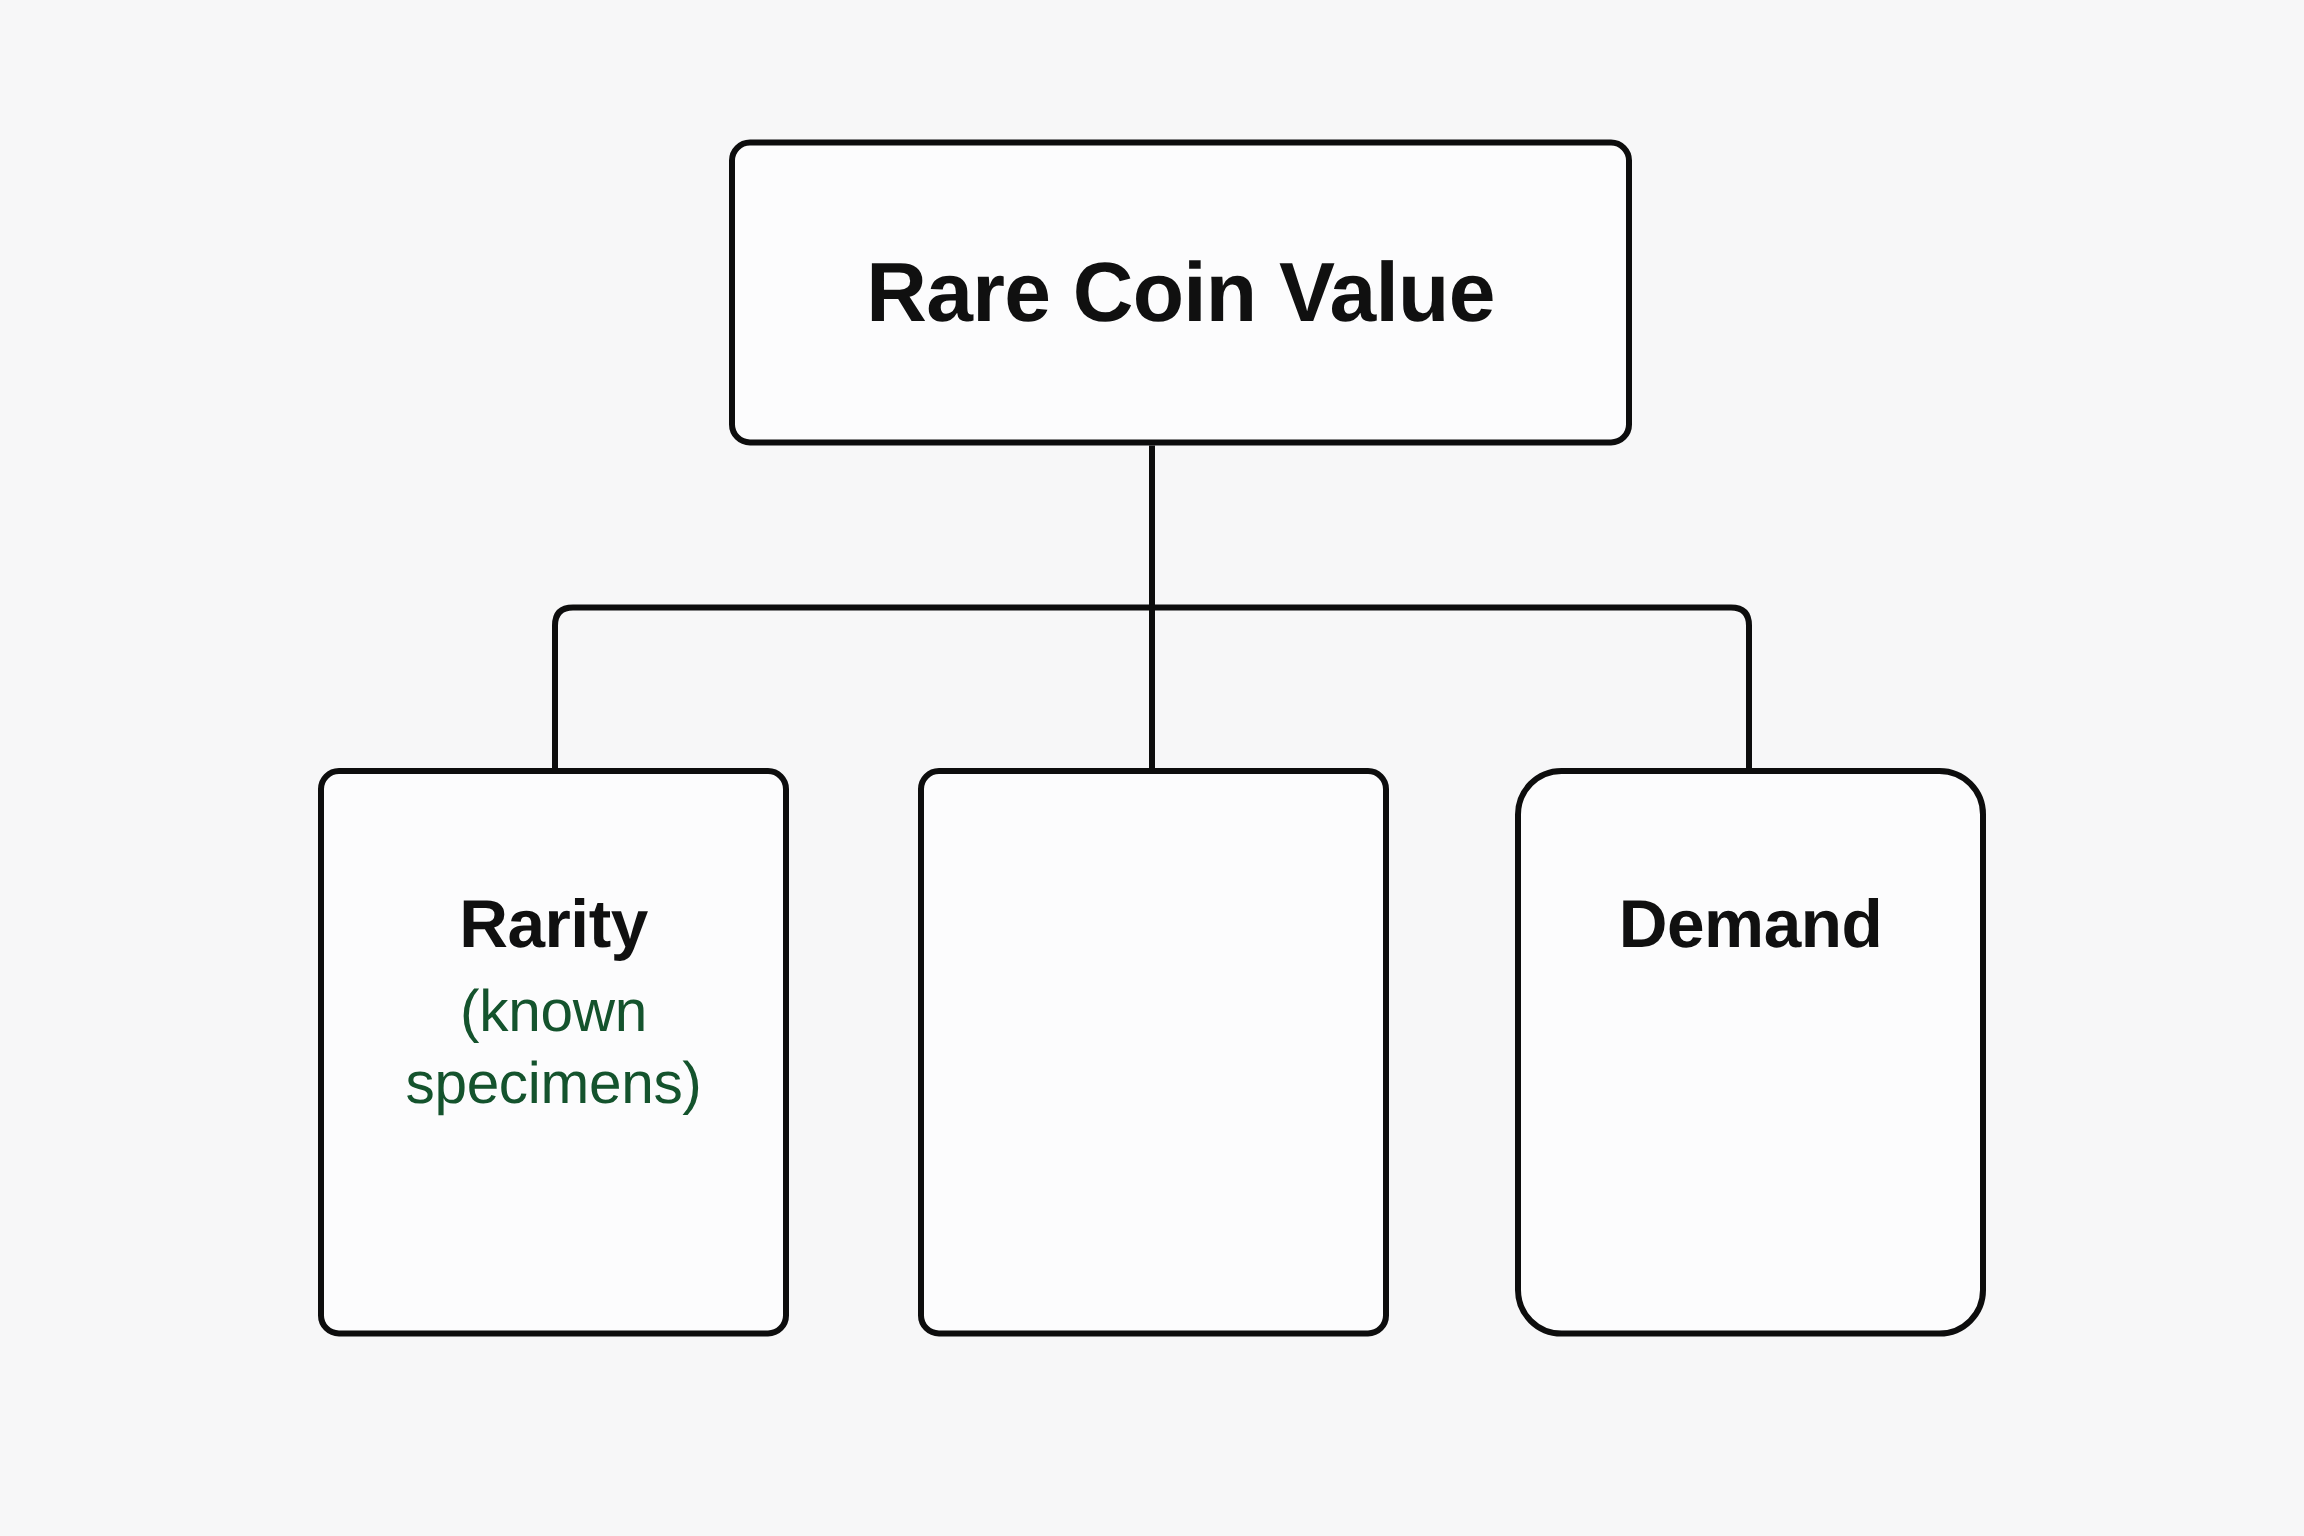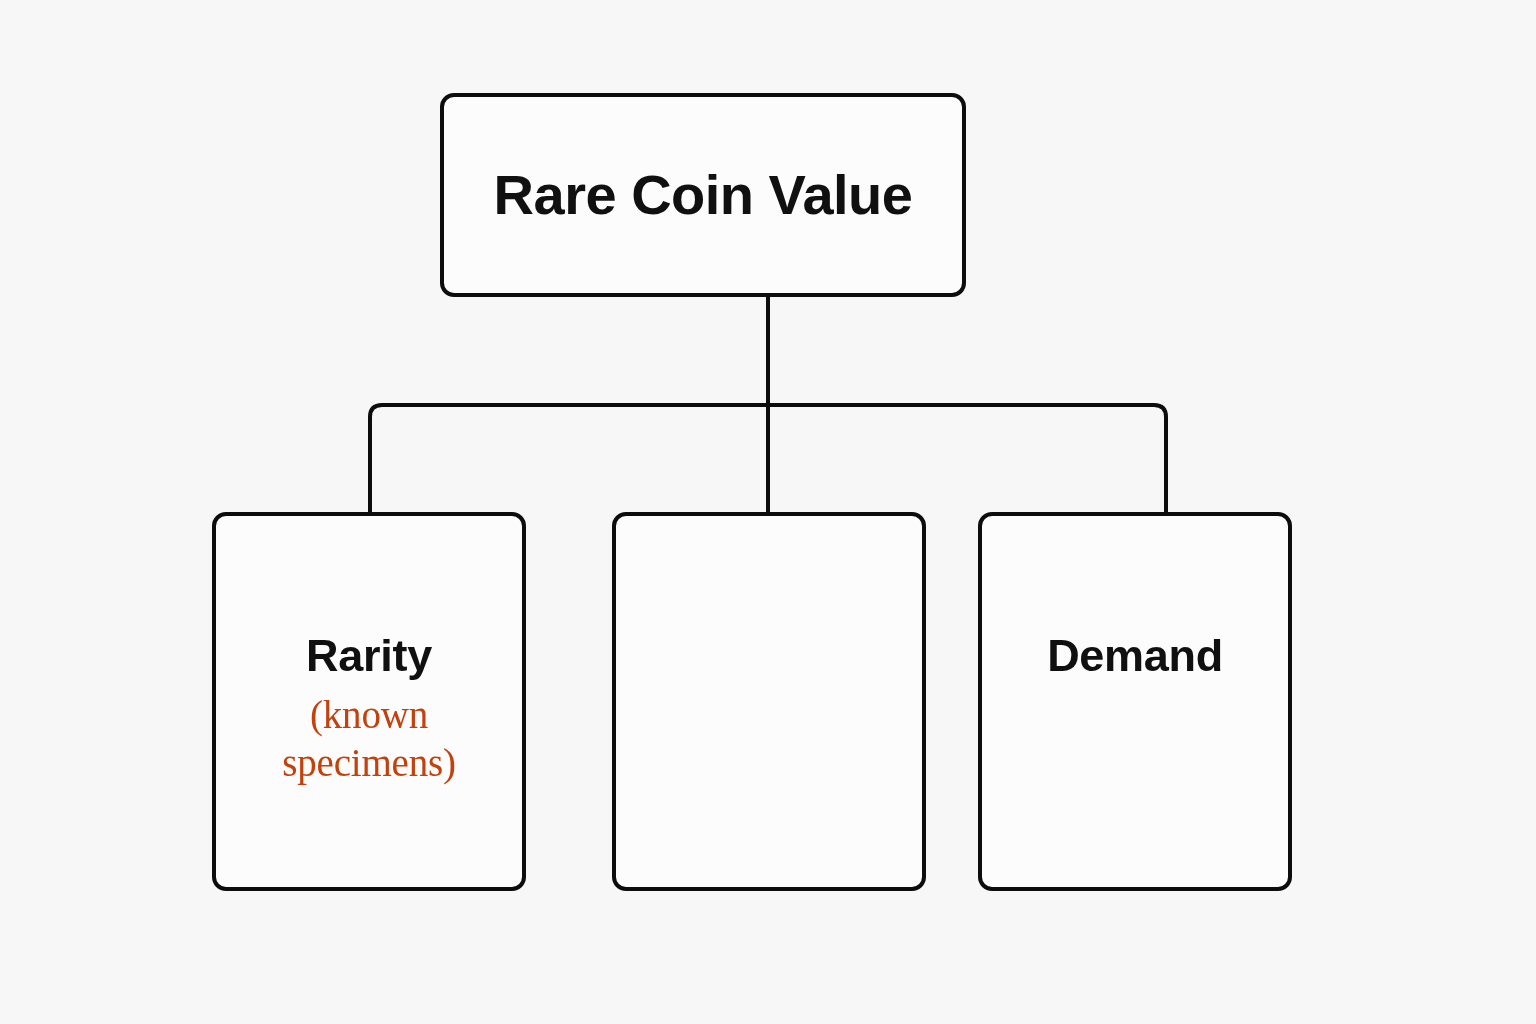--- a/index.html
+++ b/index.html
@@ -39,61 +39,60 @@
     background: #fcfcfd;
     border: 4px solid #0d0d0d;
     border-radius: 14px;
     display: flex;
     flex-direction: column;
     align-items: center;
     text-align: center;
   }
 
   .node-root {
-    left: 440px;
+    left: 486px;
     top: 93px;
-    width: 526px;
+    width: 602px;
     height: 204px;
     justify-content: center;
   }
 
   .node-child {
     top: 512px;
     width: 314px;
     height: 379px;
     justify-content: flex-start;
-    padding-top: 116px;
+    padding-top: 76px;
   }
 
   .node-child-0 { left: 212px; }
   .node-child-1 { left: 612px; }
-  .node-child-2 { left: 978px; }
+  .node-child-2 { left: 1010px; border-radius: 31px; }
 
   .node-title {
     font-size: 56px;
     font-weight: bold;
     color: #101010;
     letter-spacing: -0.5px;
     line-height: 1.05;
   }
 
   .node-child .node-title {
     font-size: 45px;
     letter-spacing: -0.3px;
   }
 
   .node-subtitle {
     font-size: 39px;
     font-weight: normal;
-    color: #c2410c;
+    color: #14532d;
     line-height: 1.22;
     margin-top: 12px;
     padding: 0 10px;
     letter-spacing: -0.2px;
-    font-family: Liberation Serif, serif;
   }
 </style>
 </head>
 <body>
 
 <div id="diagram-canvas">
 
   <svg id="connector-layer" viewBox="0 0 1536 1024" width="1536" height="1024" xmlns="http://www.w3.org/2000/svg">
 
     <path d="M 768 297 L 768 405" fill="none" stroke="#0d0d0d" stroke-width="4" stroke-linecap="butt"></path>

